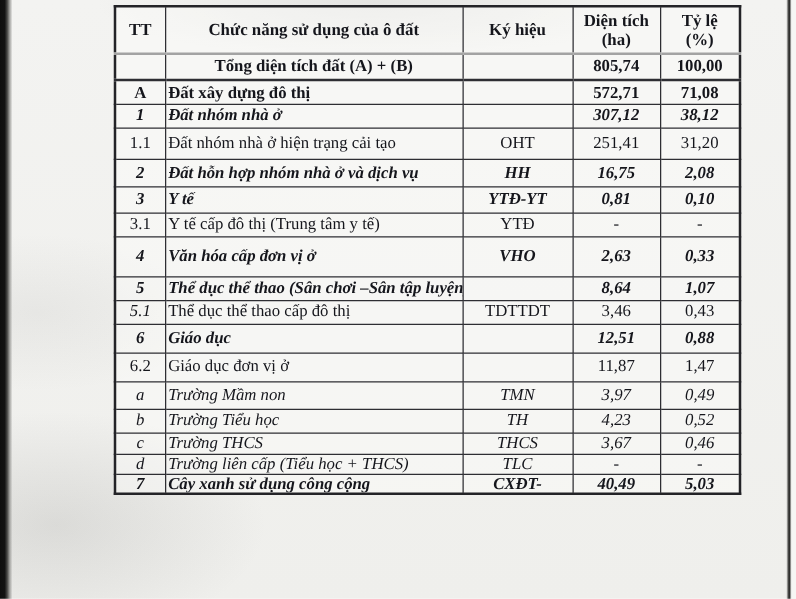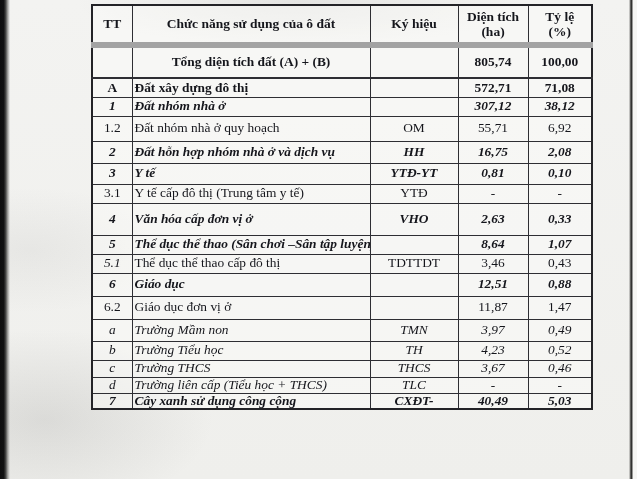--- a/index.html
+++ b/index.html
@@ -31,32 +31,32 @@
     background:rgba(252,252,250,.45);
   }
   .landuse th,.landuse td{
     border:1px solid #2e2e33;
     overflow:hidden;white-space:nowrap;
     vertical-align:middle;text-align:center;
     padding:0 2px;
   }
   .landuse thead th{
     height:36px;font-weight:700;font-size:13.5px;line-height:1.12;
-    border-bottom:6px solid #a3a3a3;
+    border-bottom:2px solid #a3a3a3;
   }
   .landuse tbody td{font-size:13.4px;line-height:1.05;}
   .landuse td.c-name{text-align:left;}
   .landuse td.c-name.center{text-align:center;padding-left:2px;}
   tr.r-bold td{font-weight:700;}
   tr.r-bold-italic td{font-weight:700;font-style:italic;}
   tr.r-italic td{font-style:italic;}
   td.tt-italic{font-style:italic;}
   
   .landuse tbody tr{height:19px;}
-  .landuse tbody tr:nth-child(1){height:33px;margin-left:8px;}
+  .landuse tbody tr:nth-child(1){height:21px;margin-left:8px;}
   .landuse tbody tr:nth-child(1) td{border-bottom-width:2px;}
   .landuse tbody tr:nth-child(4){height:25px;}
   .landuse tbody tr:nth-child(5){height:22px;}
   .landuse tbody tr:nth-child(6){height:21px;}
   .landuse tbody tr:nth-child(8){height:32px;}
   .landuse tbody tr:nth-child(11){height:23px;}
   .landuse tbody tr:nth-child(12){height:23px;}
   .landuse tbody tr:nth-child(13){height:22px;}
   .landuse tbody tr:nth-child(15){height:17px;}
   .landuse tbody tr:nth-child(16){height:16px;}
@@ -113,25 +113,25 @@
         <td>71,08</td>
       </tr>
       <tr class="r-bold-italic">
         <td>1</td>
         <td class="c-name">Đất nhóm nhà ở</td>
         <td></td>
         <td>307,12</td>
         <td>38,12</td>
       </tr>
       <tr class="r-regular">
-        <td>1.2</td>
-        <td class="c-name">Đất nhóm nhà ở quy hoạch</td>
-        <td>OM</td>
-        <td>55,71</td>
-        <td>6,92</td>
+        <td>1.1</td>
+        <td class="c-name">Đất nhóm nhà ở hiện trạng cải tạo</td>
+        <td>OHT</td>
+        <td>251,41</td>
+        <td>31,20</td>
       </tr>
       <tr class="r-bold-italic">
         <td>2</td>
         <td class="c-name">Đất hỗn hợp nhóm nhà ở và dịch vụ</td>
         <td>HH</td>
         <td>16,75</td>
         <td>2,08</td>
       </tr>
       <tr class="r-bold-italic">
         <td>3</td>

